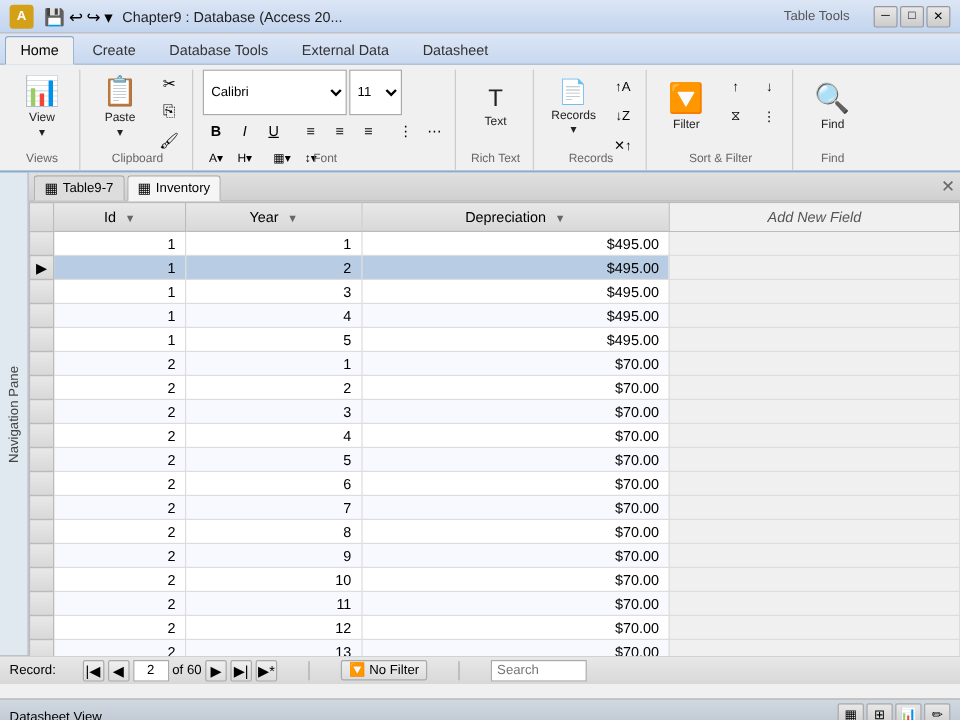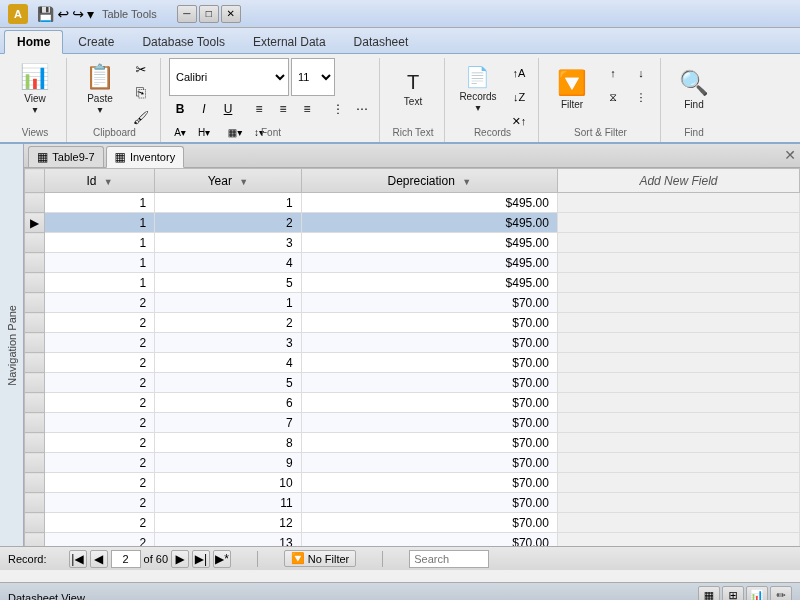--- a/index.html
+++ b/index.html
@@ -35,21 +35,21 @@
       border: 1px solid transparent;
       border-bottom: none;
       border-radius: 3px 3px 0 0;
       margin-right: 2px;
     }
     .ribbon-tab.active {
       background: #f0f0f0;
       border-color: #8aabcc;
       border-bottom: 1px solid #f0f0f0;
       color: #000;
-      font-weight: bold;
+      font-weight: normal;
       position: relative;
       bottom: -1px;
       margin-top: 20px;
     }
     .ribbon-tab:not(.active) { color: #333; }
 
     
     .ribbon {
       background: #f0f0f0;
       height: 90px;
@@ -283,20 +283,21 @@
 <body>
 
 <div class="title-bar">
   <div class="qat">
     <div class="title-bar-icon">A</div>
     <span class="qat-btn">💾</span>
     <span class="qat-btn">↩</span>
     <span class="qat-btn">↪</span>
     <span class="qat-btn">▾</span>
   </div>
+  <span class="title-bar-text">Chapter9 : Database (Access 20...</span>
   <span style="margin-right:20px; font-size:11px; color:#555;">Table Tools</span>
   <div class="title-bar-controls">
     <div class="title-btn">─</div>
     <div class="title-btn">□</div>
     <div class="title-btn">✕</div>
   </div>
 </div>
 
 <div class="ribbon-tabs">
   <div class="ribbon-tab active">Home</div>

